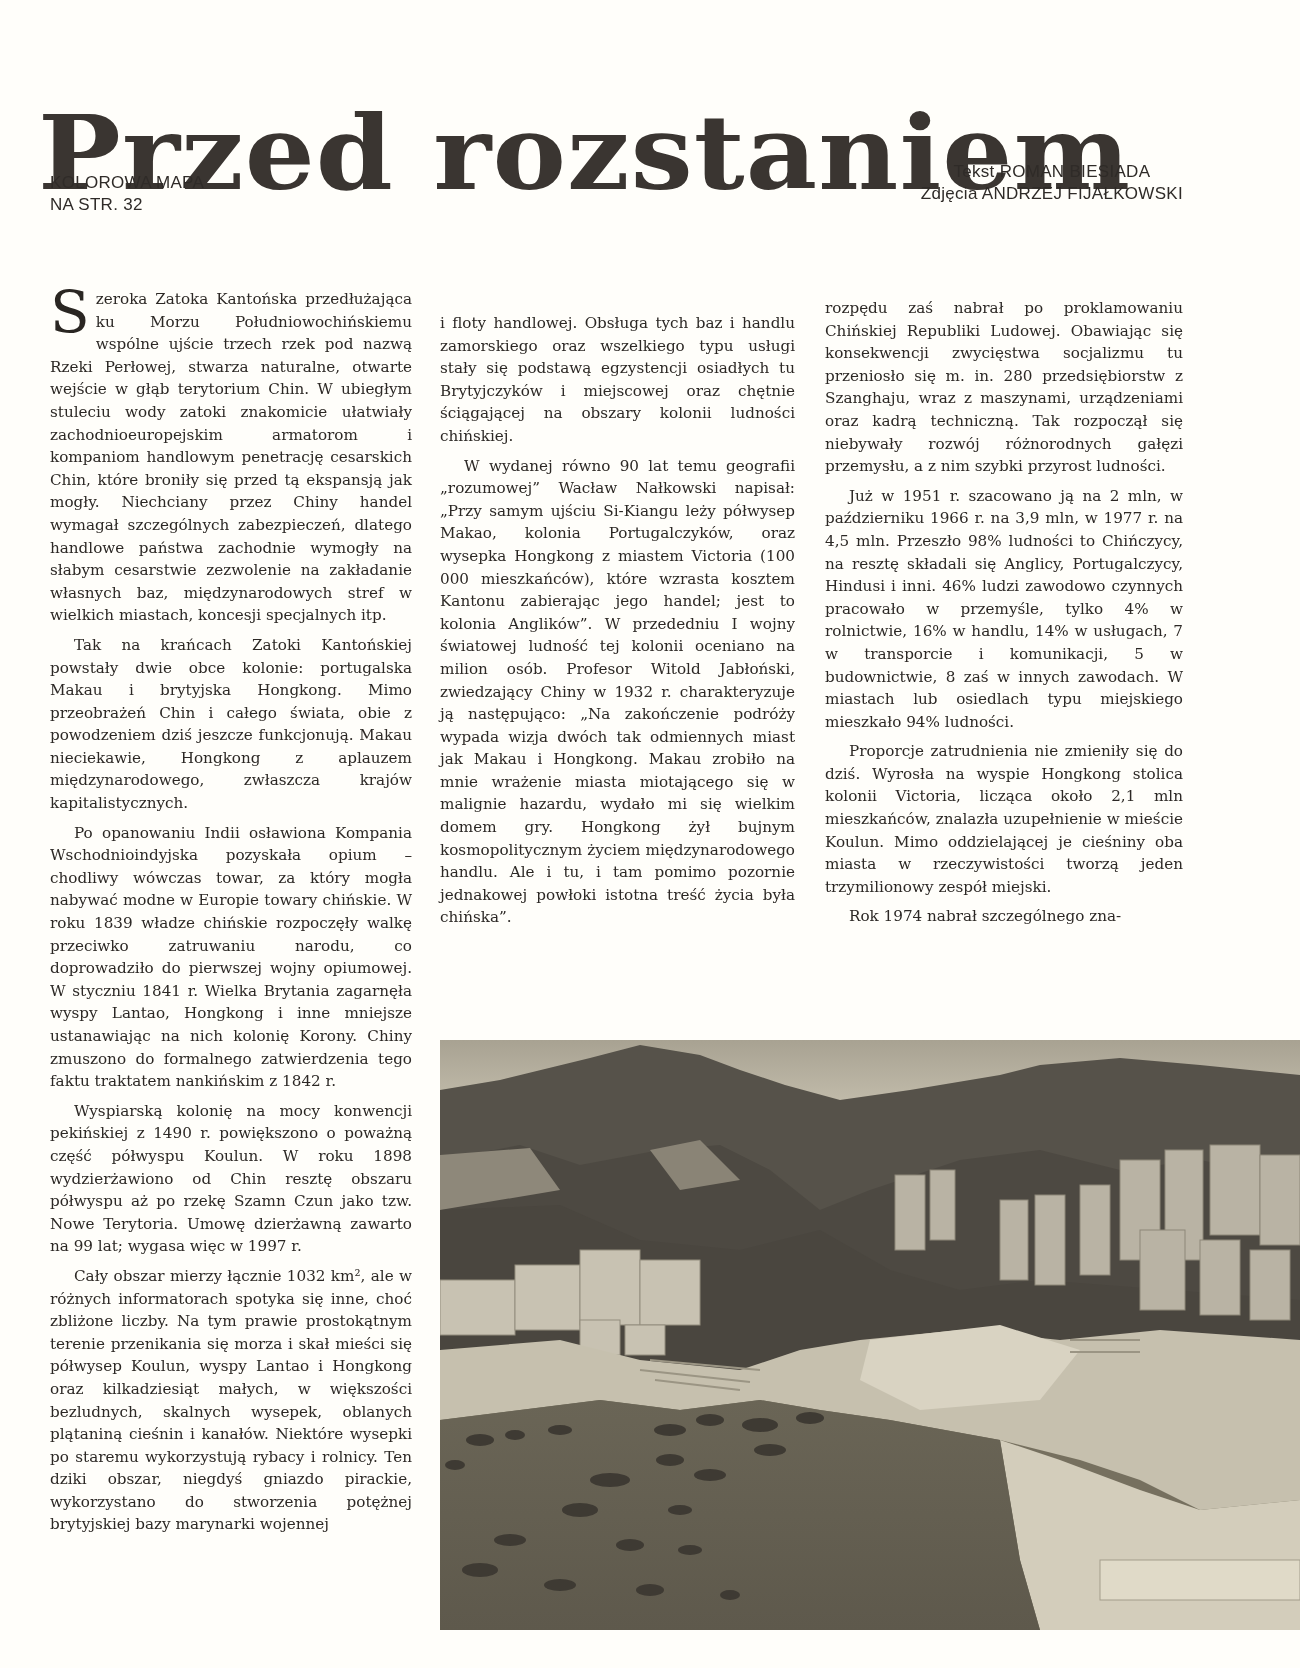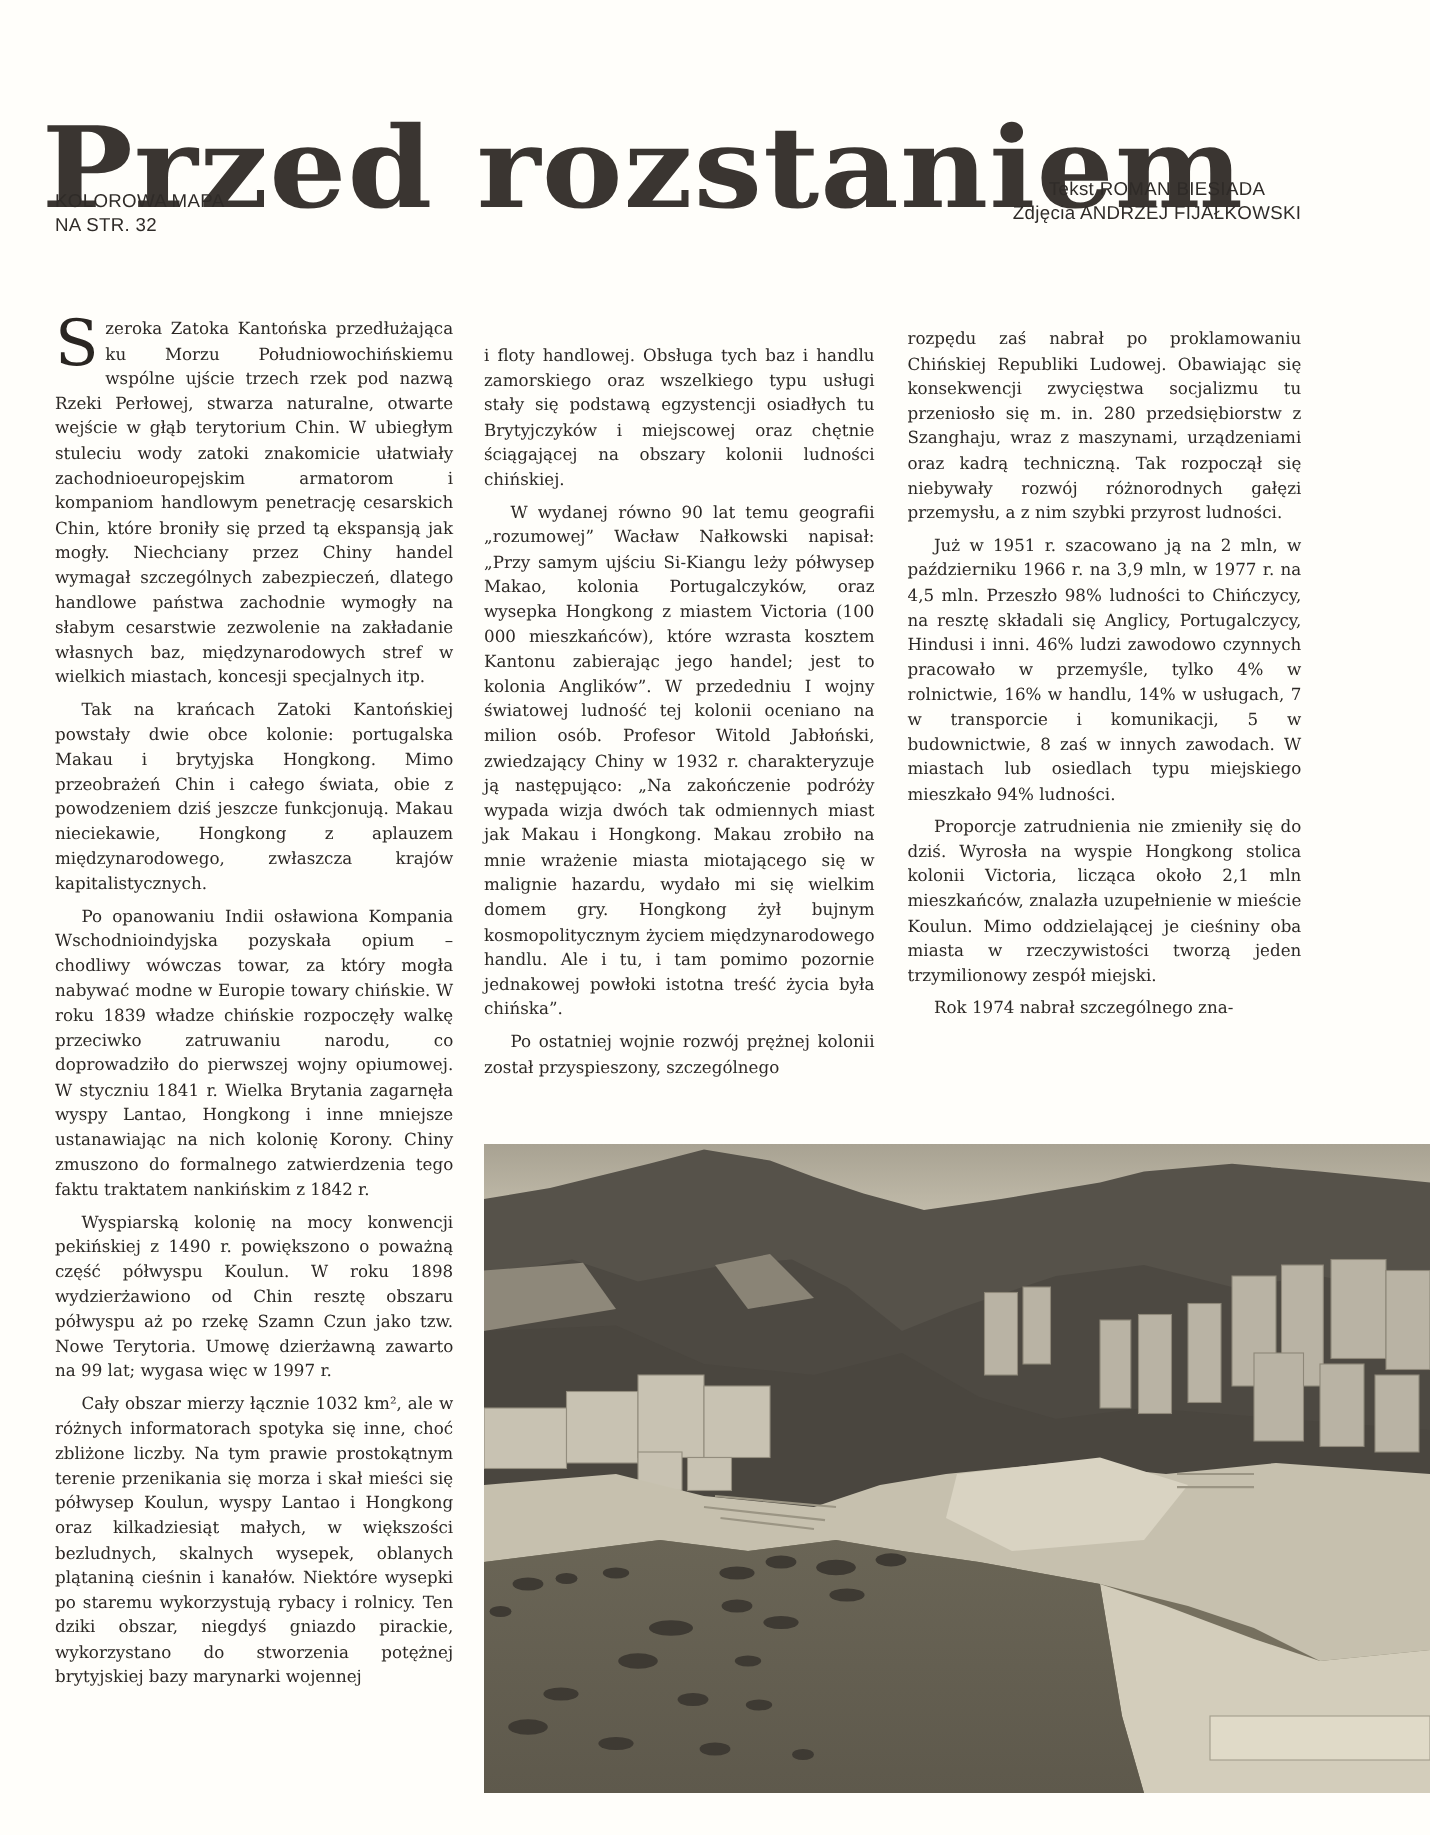--- a/index.html
+++ b/index.html
@@ -79,21 +79,20 @@
     <p class="noindent"><span class="dropcap">S</span><span>zeroka Zatoka Kantońska przedłużająca ku Morzu Południowochińskiemu wspólne ujście trzech rzek pod nazwą Rzeki Perłowej, stwarza naturalne, otwarte wejście w głąb terytorium Chin. W ubiegłym stuleciu wody zatoki znakomicie ułatwiały zachodnioeuropejskim armatorom i kompaniom handlowym penetrację cesarskich Chin, które broniły się przed tą ekspansją jak mogły. Niechciany przez Chiny handel wymagał szczególnych zabezpieczeń, dlatego handlowe państwa zachodnie wymogły na słabym cesarstwie zezwolenie na zakładanie własnych baz, międzynarodowych stref w wielkich miastach, koncesji specjalnych itp.</span></p>
     <p>Tak na krańcach Zatoki Kantońskiej powstały dwie obce kolonie: portugalska Makau i brytyjska Hongkong. Mimo przeobrażeń Chin i całego świata, obie z powodzeniem dziś jeszcze funkcjonują. Makau nieciekawie, Hongkong z aplauzem międzynarodowego, zwłaszcza krajów kapitalistycznych.</p>
     <p>Po opanowaniu Indii osławiona Kompania Wschodnioindyjska pozyskała opium – chodliwy wówczas towar, za który mogła nabywać modne w Europie towary chińskie. W roku 1839 władze chińskie rozpoczęły walkę przeciwko zatruwaniu narodu, co doprowadziło do pierwszej wojny opiumowej. W styczniu 1841 r. Wielka Brytania zagarnęła wyspy Lantao, Hongkong i inne mniejsze ustanawiając na nich kolonię Korony. Chiny zmuszono do formalnego zatwierdzenia tego faktu traktatem nankińskim z 1842 r.</p>
     <p>Wyspiarską kolonię na mocy konwencji pekińskiej z 1490 r. powiększono o poważną część półwyspu Koulun. W roku 1898 wydzierżawiono od Chin resztę obszaru półwyspu aż po rzekę Szamn Czun jako tzw. Nowe Terytoria. Umowę dzierżawną zawarto na 99 lat; wygasa więc w 1997 r.</p>
     <p>Cały obszar mierzy łącznie 1032 km², ale w różnych informatorach spotyka się inne, choć zbliżone liczby. Na tym prawie prostokątnym terenie przenikania się morza i skał mieści się półwysep Koulun, wyspy Lantao i Hongkong oraz kilkadziesiąt małych, w większości bezludnych, skalnych wysepek, oblanych plątaniną cieśnin i kanałów. Niektóre wysepki po staremu wykorzystują rybacy i rolnicy. Ten dziki obszar, niegdyś gniazdo pirackie, wykorzystano do stworzenia potężnej brytyjskiej bazy marynarki wojennej</p>
   </div>
 
   <div class="col col2">
     <p class="noindent">i floty handlowej. Obsługa tych baz i handlu zamorskiego oraz wszelkiego typu usługi stały się podstawą egzystencji osiadłych tu Brytyjczyków i miejscowej oraz chętnie ściągającej na obszary kolonii ludności chińskiej.</p>
     <p>W wydanej równo 90 lat temu geografii „rozumowej” Wacław Nałkowski napisał: „Przy samym ujściu Si-Kiangu leży półwysep Makao, kolonia Portugalczyków, oraz wysepka Hongkong z miastem Victoria (100 000 mieszkańców), które wzrasta kosztem Kantonu zabierając jego handel; jest to kolonia Anglików”. W przededniu I wojny światowej ludność tej kolonii oceniano na milion osób. Profesor Witold Jabłoński, zwiedzający Chiny w 1932 r. charakteryzuje ją następująco: „Na zakończenie podróży wypada wizja dwóch tak odmiennych miast jak Makau i Hongkong. Makau zrobiło na mnie wrażenie miasta miotającego się w malignie hazardu, wydało mi się wielkim domem gry. Hongkong żył bujnym kosmopolitycznym życiem międzynarodowego handlu. Ale i tu, i tam pomimo pozornie jednakowej powłoki istotna treść życia była chińska”.</p>
-    <p>Po ostatniej wojnie rozwój prężnej kolonii został przyspieszony, szczególnego</p>
   </div>
 
   <div class="col col3">
     <p class="noindent">rozpędu zaś nabrał po proklamowaniu Chińskiej Republiki Ludowej. Obawiając się konsekwencji zwycięstwa socjalizmu tu przeniosło się m. in. 280 przedsiębiorstw z Szanghaju, wraz z maszynami, urządzeniami oraz kadrą techniczną. Tak rozpoczął się niebywały rozwój różnorodnych gałęzi przemysłu, a z nim szybki przyrost ludności.</p>
     <p>Już w 1951 r. szacowano ją na 2 mln, w październiku 1966 r. na 3,9 mln, w 1977 r. na 4,5 mln. Przeszło 98% ludności to Chińczycy, na resztę składali się Anglicy, Portugalczycy, Hindusi i inni. 46% ludzi zawodowo czynnych pracowało w przemyśle, tylko 4% w rolnictwie, 16% w handlu, 14% w usługach, 7 w transporcie i komunikacji, 5 w budownictwie, 8 zaś w innych zawodach. W miastach lub osiedlach typu miejskiego mieszkało 94% ludności.</p>
     <p>Proporcje zatrudnienia nie zmieniły się do dziś. Wyrosła na wyspie Hongkong stolica kolonii Victoria, licząca około 2,1 mln mieszkańców, znalazła uzupełnienie w mieście Koulun. Mimo oddzielającej je cieśniny oba miasta w rzeczywistości tworzą jeden trzymilionowy zespół miejski.</p>
     <p>Rok 1974 nabrał szczególnego zna-</p>
   </div>
 
   <div class="photo">

